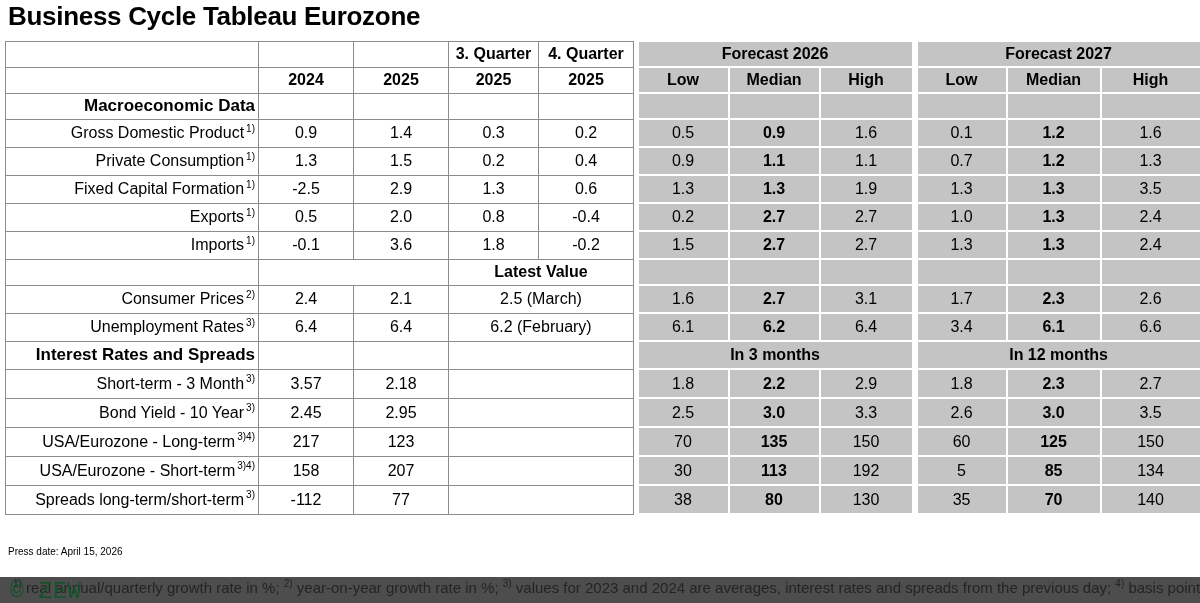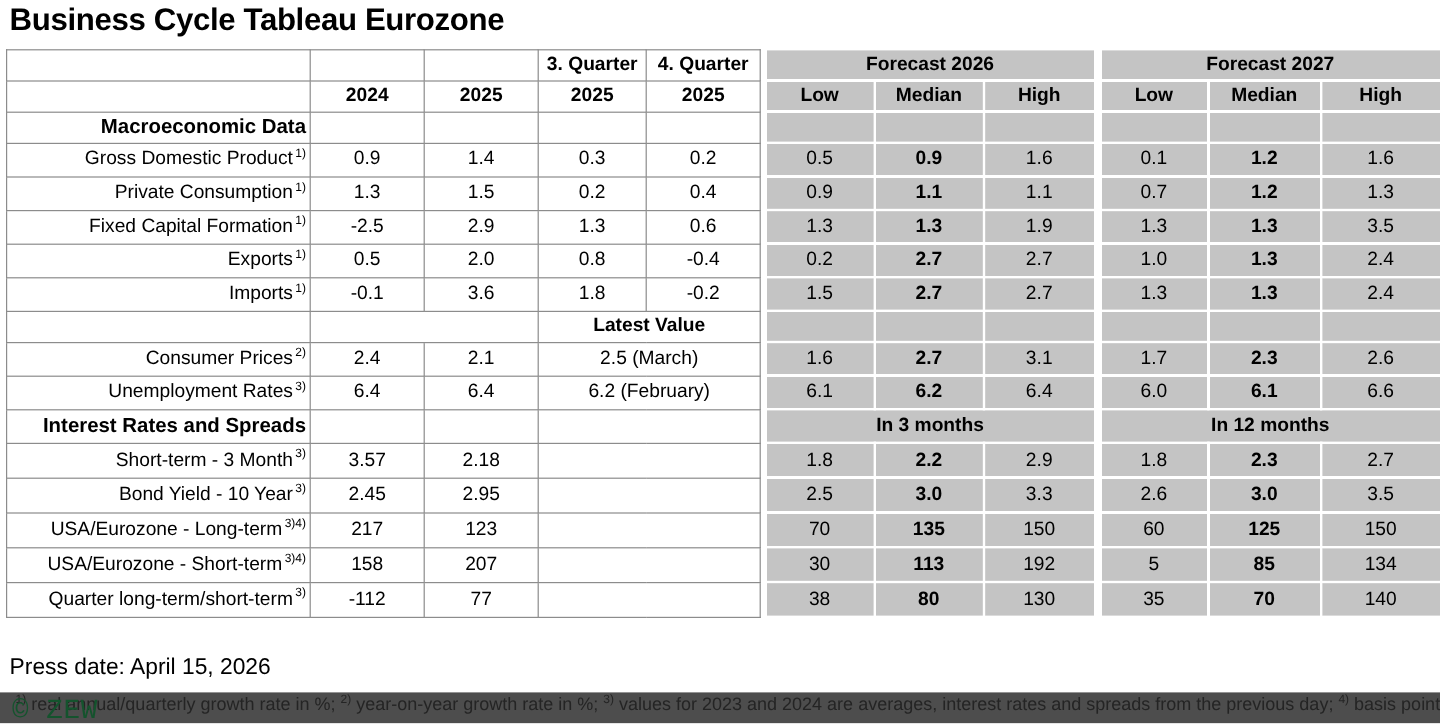--- a/index.html
+++ b/index.html
@@ -15,21 +15,21 @@
   td.sp { border:none; background:transparent; padding:0; }
   td.lbl { text-align:right; padding-left:7px; }
   .hdr { font-weight:bold; }
   .sec { font-weight:bold; font-size:17px; }
   .med { font-weight:bold; }
   tr.hA td { height:24px; }
   tr.hB td { height:26px; }
   tr.hC td { height:27px;margin-left:47px; }
   sup.fm { font-size:10px; line-height:0; margin-left:2px; }
 
-  .press { position:absolute; left:8px; top:546px; font-size:19px; }
+  .press { position:absolute; left:8px; top:546px; font-size:10px; }
   .band { position:absolute; left:0; top:577px; width:1200px; height:26px; background:#4d4d4d; z-index:1; }
   .footnote { position:absolute; left:13px; top:578px; width:1185px; font-size:15px; line-height:19px;
               color:#242424; white-space:nowrap; z-index:2; }
   .footnote sup { font-size:10px; line-height:0; }
   .copyright { position:absolute; left:10px; top:579px; font-size:23px; color:#14532d; z-index:3; letter-spacing:0.5px;font-family:Liberation Mono, monospace; }
 </style>
 </head>
 <body>
 
 <div class="page">
@@ -204,21 +204,21 @@
     <tr class="hB">
       <td class="w lbl"><span>Unemployment Rates</span><sup class="fm">3)</sup></td>
       <td class="w">6.4</td>
       <td class="w">6.4</td>
       <td class="w" colspan="2">6.2 (February)</td>
       <td class="sp"></td>
       <td class="g">6.1</td>
       <td class="g med">6.2</td>
       <td class="g">6.4</td>
       <td class="sp"></td>
-      <td class="g">6.0</td>
+      <td class="g">3.4</td>
       <td class="g med">6.1</td>
       <td class="g">6.6</td>
     </tr>
 
     <tr class="hB">
       <td class="w lbl sec">Interest Rates and Spreads</td>
       <td class="w"></td>
       <td class="w"></td>
       <td class="w" colspan="2"></td>
       <td class="sp"></td>
@@ -277,21 +277,21 @@
       <td class="sp"></td>
       <td class="g">30</td>
       <td class="g med">113</td>
       <td class="g">192</td>
       <td class="sp"></td>
       <td class="g">5</td>
       <td class="g med">85</td>
       <td class="g">134</td>
     </tr>
     <tr class="hC">
-      <td class="w lbl"><span>Quarter long-term/short-term</span><sup class="fm">3)</sup></td>
+      <td class="w lbl"><span>Spreads long-term/short-term</span><sup class="fm">3)</sup></td>
       <td class="w">-112</td>
       <td class="w">77</td>
       <td class="w" colspan="2"></td>
       <td class="sp"></td>
       <td class="g">38</td>
       <td class="g med">80</td>
       <td class="g">130</td>
       <td class="sp"></td>
       <td class="g">35</td>
       <td class="g med">70</td>

